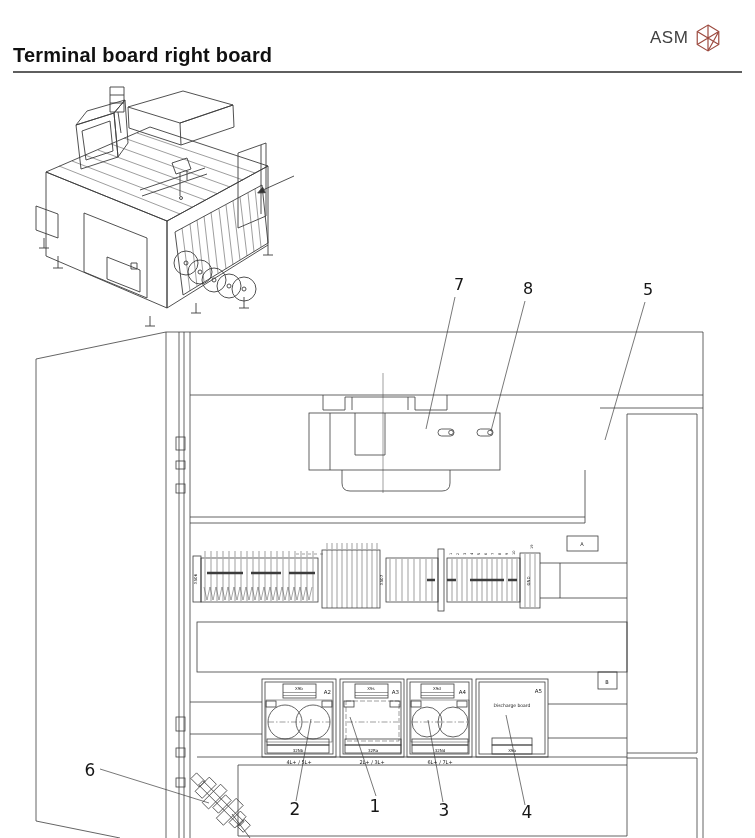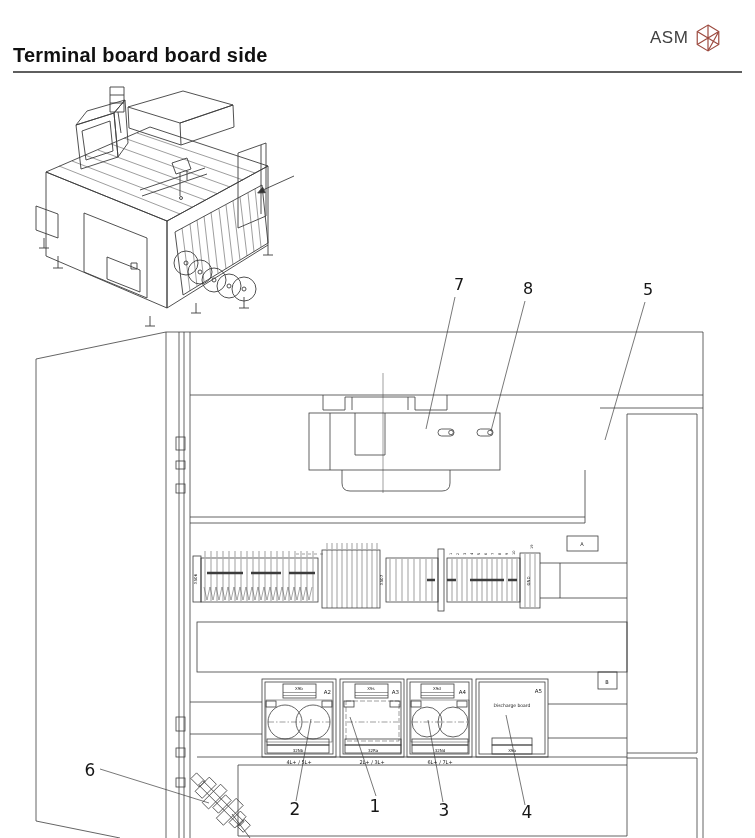--- a/index.html
+++ b/index.html
@@ -17,21 +17,21 @@
   .t4{font-size:4px;}
   .t45{font-size:4.5px;}
   .t5{font-size:5px;}
   .t55{font-size:5.5px;}
 </style>
 </head>
 <body>
 
 <div class="page">
 
-  <h1 class="title">Terminal board board side</h1>
+  <h1 class="title">Terminal board right board</h1>
   <div class="rule"></div>
 
   <div class="brand">
     <span class="brand-text">ASM</span>
     <svg width="26" height="28" viewBox="0 0 24 26">
       <g fill="none" stroke="#9c4a3f" stroke-width="1.1">
         <polygon points="12,1 22,7 22,19 12,25 2,19 2,7"></polygon>
         <path d="M12,1 L12,13 M2,7 L12,13 M22,7 L12,13 M2,19 L12,13 M22,19 L12,13 M12,25 L12,13 M2,7 L22,19 M22,7 L12,25"></path>
       </g>
     </svg>

